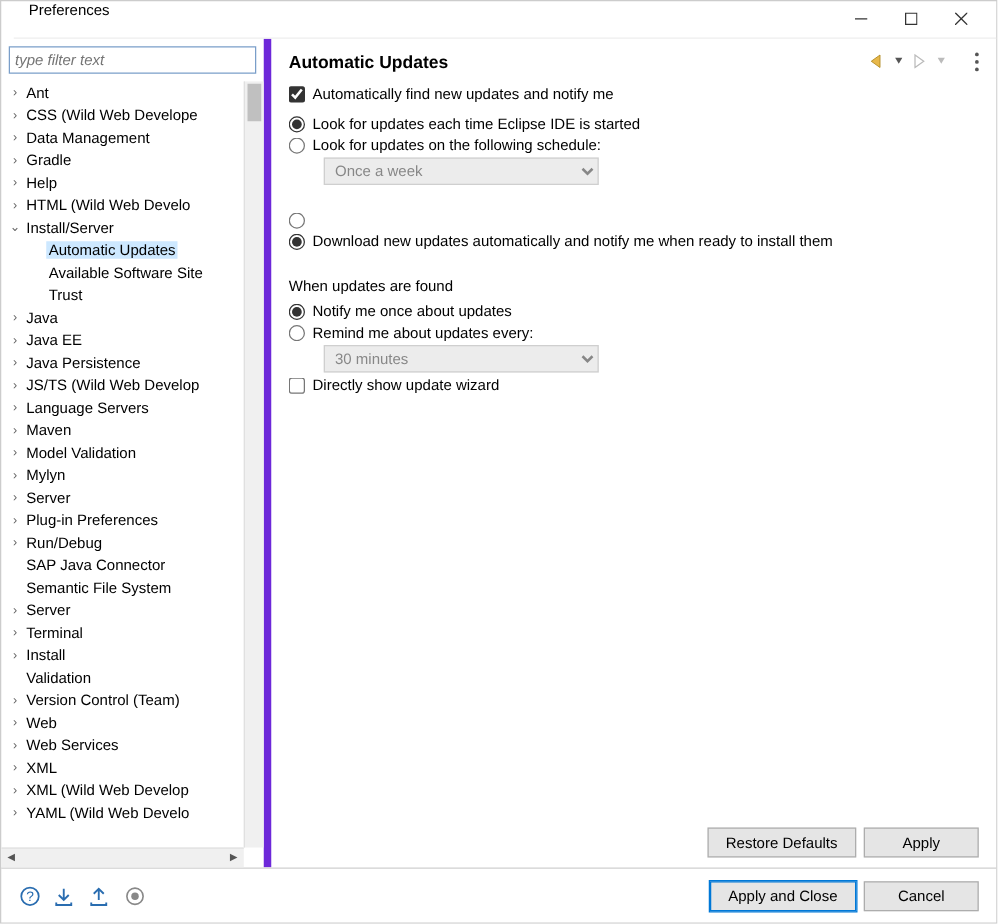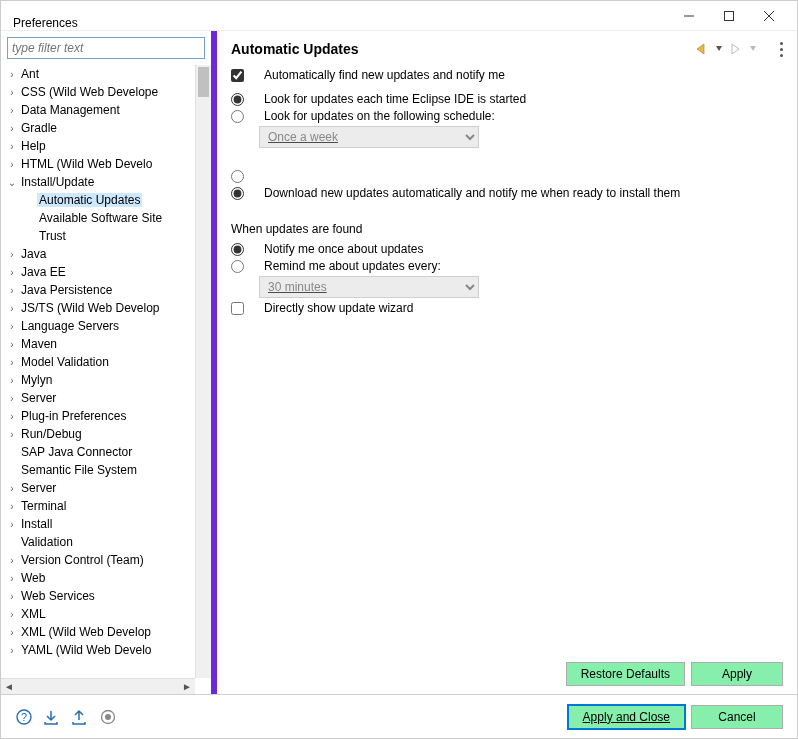--- a/index.html
+++ b/index.html
@@ -15,23 +15,24 @@
 .window {
   width: 798px;
   height: 739px;
   border: 1px solid #ccc;
   display: flex;
   flex-direction: column;
 }
 .titlebar {
   height: 30px;
   display: flex;
-  align-items: flex-end;
+  align-items: flex-start;
   padding: 0 8px;
   border-bottom: 1px solid #eee;
+  margin-left: 10px;
 }
 .titlebar .title { flex: 1; font-size: 12px; padding-left: 4px; }
 .titlebar .win-btn {
   width: 40px; height: 28px;
   display: flex; align-items: center; justify-content: center;
   font-family: Arial, sans-serif;
 }
 .win-btn svg { stroke: #333; stroke-width: 1; fill: none; }
 .body {
   flex: 1;
@@ -125,23 +126,23 @@
   flex: 1;
   padding: 0 14px;
   overflow: auto;
 }
 .group { margin: 10px 0 22px 0; }
 .group-title { margin-bottom: 6px; }
 .row {
   display: flex;
   align-items: center;
   margin: 3px 0;
-  gap: 20px;
-}
-.row.indent { padding-left: 28px; text-decoration: underline; }
+  gap: 6px;
+}
+.row.indent { padding-left: 28px; }
 input[type=checkbox], input[type=radio] {
   width: 13px; height: 13px;
   accent-color: #333;
 }
 select {
   width: 220px;
   padding: 2px 4px;
   font-size: 12px;
   background: #e5e5e5;
   border: 1px solid #bbb;
@@ -149,28 +150,27 @@
 }
 .buttons-right {
   display: flex;
   justify-content: flex-end;
   gap: 6px;
   padding: 8px 14px;
 }
 .btn {
   padding: 4px 14px;
   border: 1px solid #adadad;
-  background: #86efac;
+  background: #e5e5e5;
   font-size: 12px;
   min-width: 92px;
 }
 .btn.focus {
   border: 1px solid #0078d7;
   outline: 1px solid #0078d7;
-  text-decoration: underline;
 }
 .footer {
   height: 44px;
   border-top: 1px solid #d0d0d0;
   display: flex;
   align-items: center;
   padding: 0 14px;
 }
 .footer-icons {
   display: flex; gap: 10px; flex:1;
@@ -230,21 +230,21 @@
               <li class="tree-item">
                 <span class="twisty">›</span>
                 <span class="label">Help</span>
               </li>
               <li class="tree-item">
                 <span class="twisty">›</span>
                 <span class="label">HTML (Wild Web Develo</span>
               </li>
               <li class="tree-item">
                 <span class="twisty">⌄</span>
-                <span class="label">Install/Update</span>
+                <span class="label">Install/Server</span>
               </li>
               <li class="tree-item child childnoarrow selected">
                 <span class="label">Automatic Updates</span>
               </li>
               <li class="tree-item child childnoarrow">
                 <span class="label">Available Software Site</span>
               </li>
               <li class="tree-item child childnoarrow">
                 <span class="label">Trust</span>
               </li>

